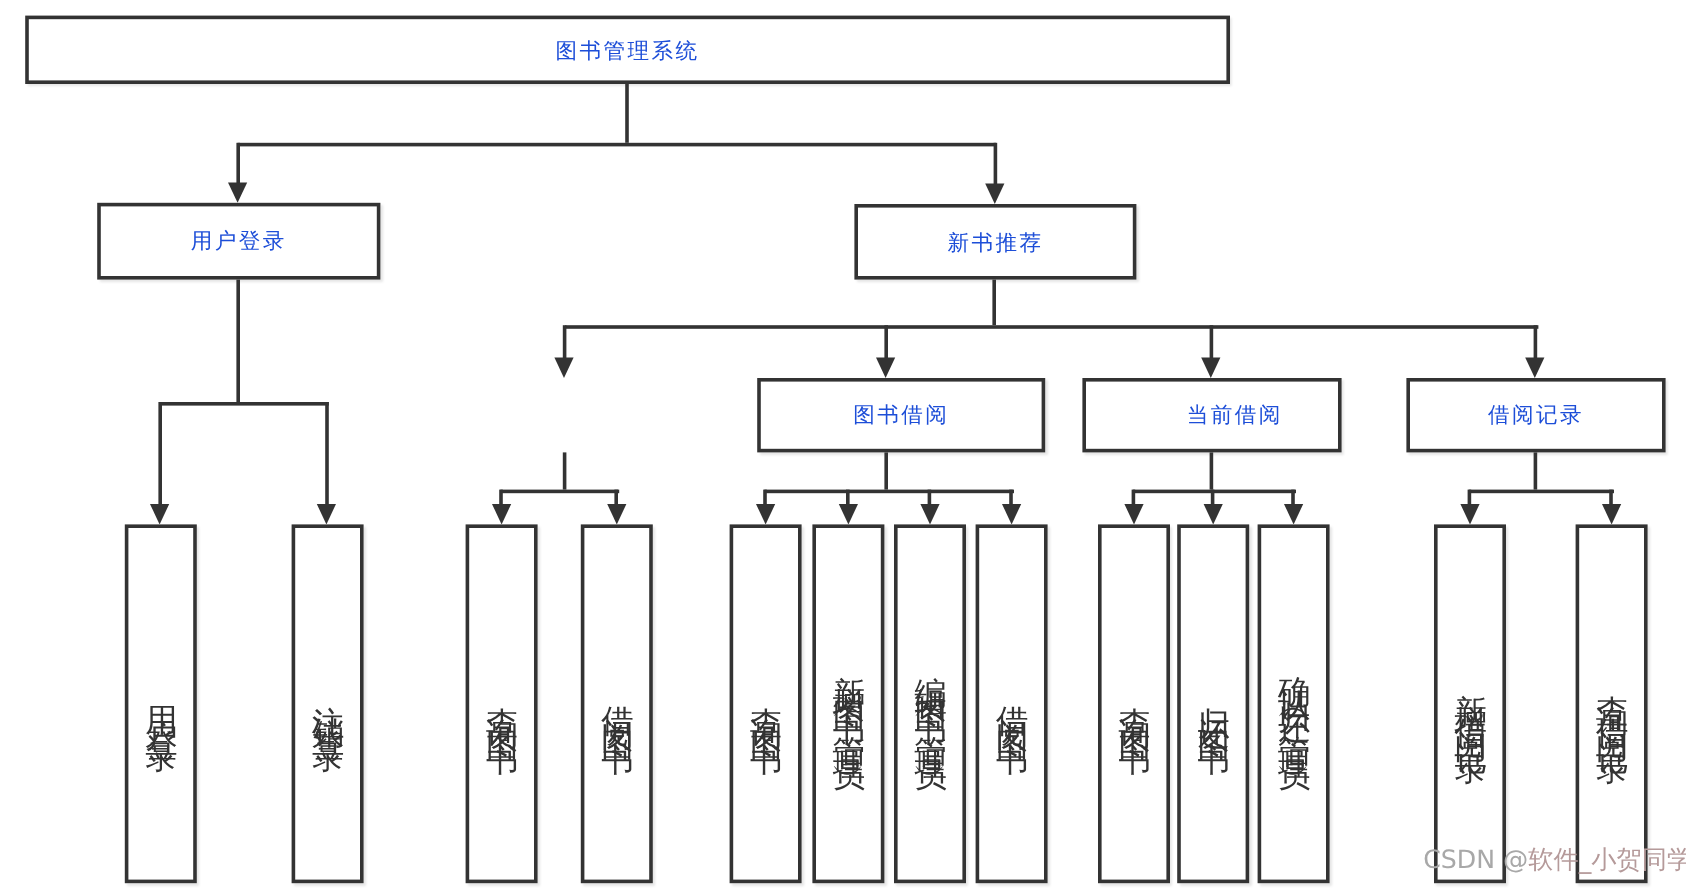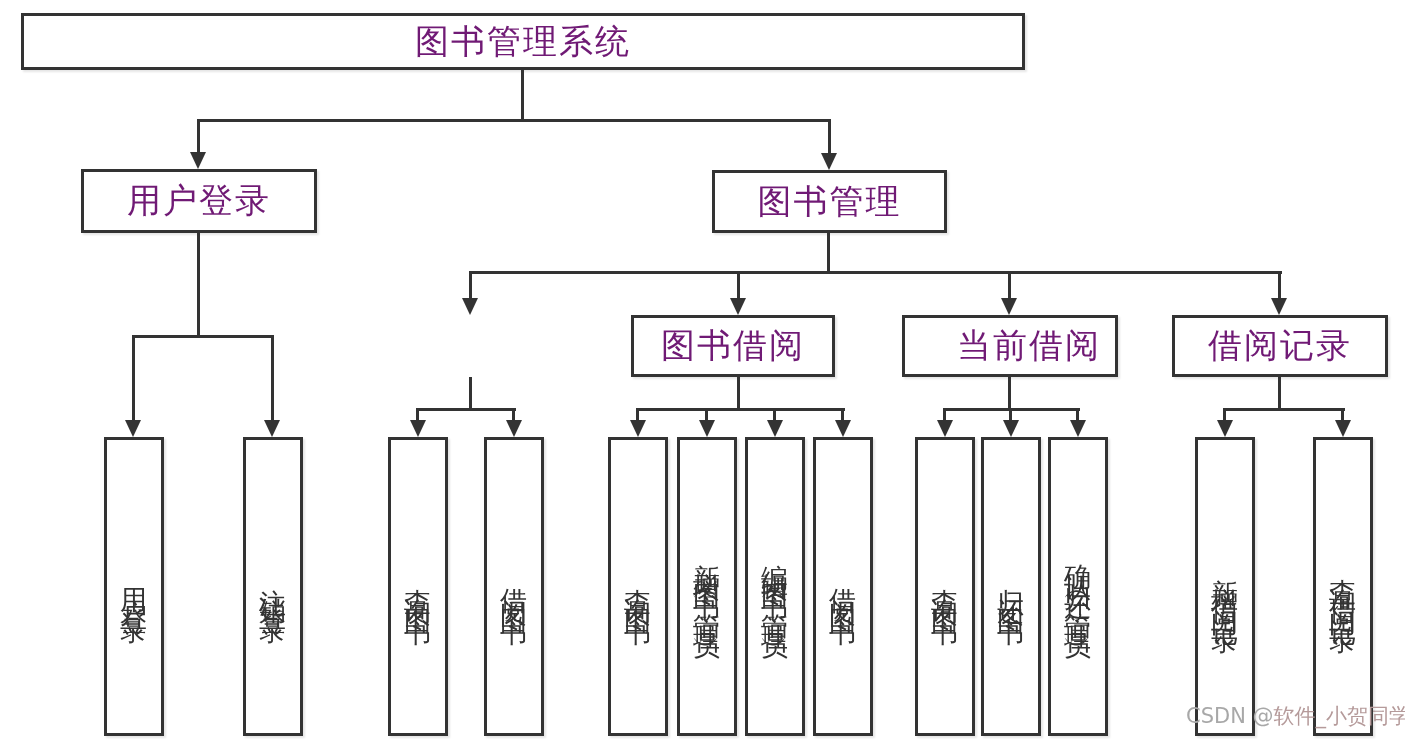--- a/index.html
+++ b/index.html
@@ -6,21 +6,21 @@
   #stage{
     position:relative;width:1405px;height:747px;background:#ffffff;
     font-family:"DejaVu Sans","Liberation Sans",sans-serif;color:#333333;
     overflow:hidden;
   }
   .box{
     position:absolute;box-sizing:border-box;background:#ffffff;
     border:3px solid #333333;display:flex;align-items:center;justify-content:center;
     box-shadow:2px 2px 2px rgba(0,0,0,0.10);
   }
-  .hbox span{font-size:34px;letter-spacing:2px;color:#701a75;white-space:nowrap;}
+  .hbox span{font-size:18px;letter-spacing:2px;color:#1d4ed8;white-space:nowrap;}
   .leaf{width:60px;top:437px;height:299px;}
   .leaf span{
     writing-mode:vertical-rl;text-orientation:mixed;
     font-size:27px;letter-spacing:10px;color:#333333;line-height:1;
   }
   .hline{position:absolute;height:3px;background:#333333;}
   .vline{position:absolute;width:3px;background:#333333;}
   .arrowhead{
     position:absolute;width:0;height:0;
     border-left:8px solid transparent;border-right:8px solid transparent;
@@ -45,42 +45,42 @@
   <div class="hline" style="left:198px;top:119px;width:632px;"></div>
   <div class="vline" style="left:197px;top:119px;height:36px;"></div>
   <div class="arrowhead" style="left:190px;top:152px;"></div>
   <div class="vline" style="left:828px;top:119px;height:36px;"></div>
   <div class="arrowhead" style="left:821px;top:153px;"></div>
 
   <div class="box hbox" style="left:81px;top:169px;width:236px;height:64px;">
     <span>用户登录</span>
   </div>
   <div class="box hbox" style="left:712px;top:170px;width:235px;height:63px;">
-    <span>图书管理</span>
+    <span>新书推荐</span>
   </div>
 
   <div class="vline" style="left:197px;top:233px;height:102px;"></div>
   <div class="hline" style="left:133px;top:335px;width:141px;"></div>
   <div class="vline" style="left:132px;top:335px;height:89px;"></div>
   <div class="arrowhead" style="left:125px;top:420px;"></div>
   <div class="vline" style="left:271px;top:335px;height:89px;"></div>
   <div class="arrowhead" style="left:264px;top:420px;"></div>
 
   <div class="vline" style="left:827px;top:233px;height:38px;"></div>
   <div class="hline" style="left:471px;top:271px;width:811px;"></div>
   <div class="vline" style="left:469px;top:271px;height:29px;"></div>
   <div class="arrowhead" style="left:462px;top:298px;"></div>
   <div class="vline" style="left:737px;top:271px;height:29px;"></div>
   <div class="arrowhead" style="left:730px;top:298px;"></div>
   <div class="vline" style="left:1008px;top:271px;height:29px;"></div>
   <div class="arrowhead" style="left:1001px;top:298px;"></div>
   <div class="vline" style="left:1278px;top:271px;height:29px;"></div>
   <div class="arrowhead" style="left:1271px;top:298px;"></div>
 
-  <div class="box hbox" style="left:631px;top:315px;width:204px;height:62px;">
+  <div class="box hbox" style="left:631px;top:315px;width:240px;height:62px;">
     <span>图书借阅</span>
   </div>
   <div class="box hbox" style="left:902px;top:315px;width:216px;height:62px;padding-left:38px;">
     <span>当前借阅</span>
   </div>
   <div class="box hbox" style="left:1172px;top:315px;width:216px;height:62px;">
     <span>借阅记录</span>
   </div>
 
   <div class="vline" style="left:469px;top:377px;height:31px;"></div>

